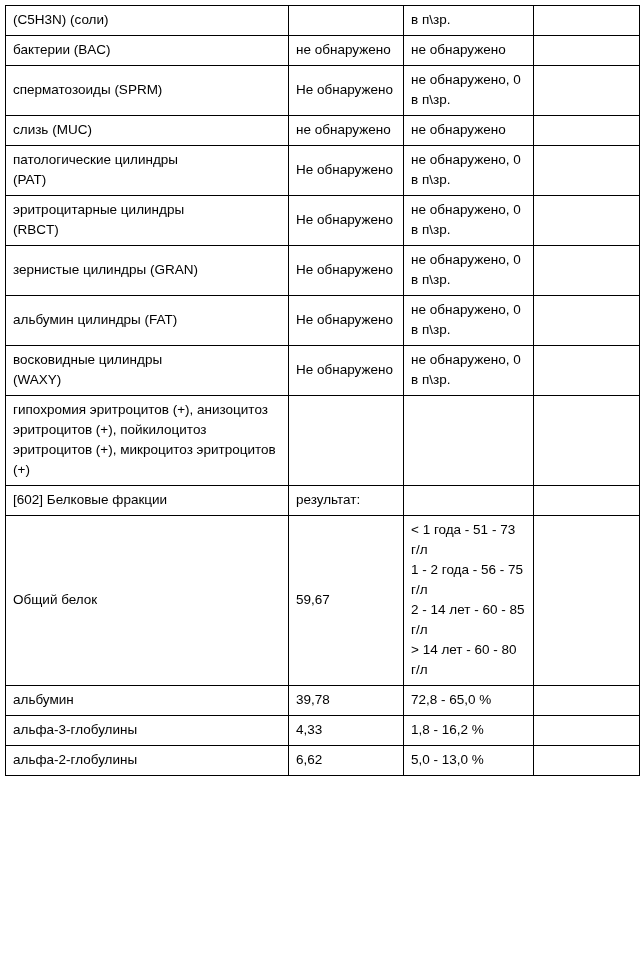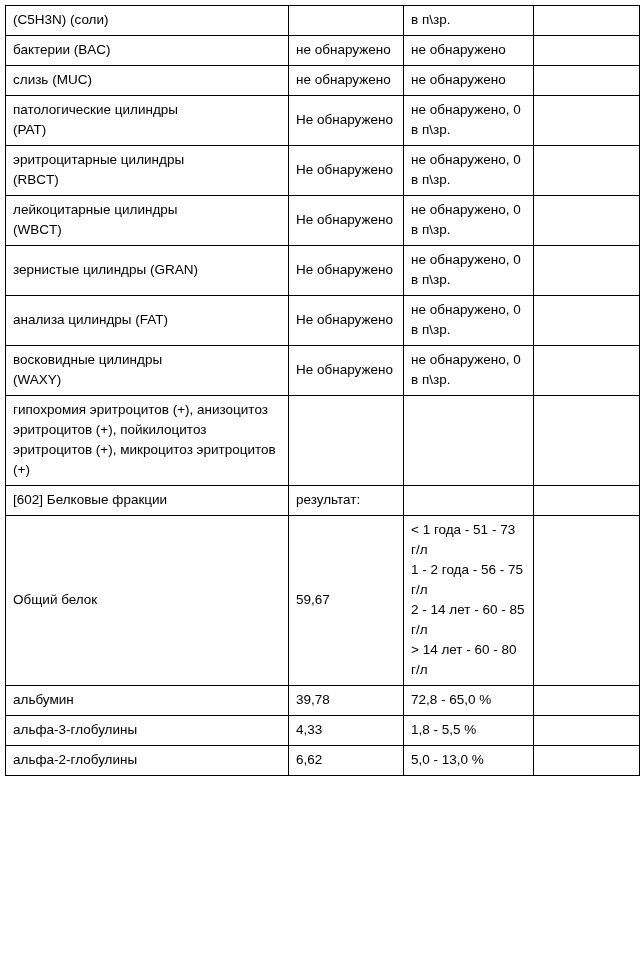--- a/index.html
+++ b/index.html
@@ -56,20 +56,27 @@
     <td>в п\зр.</td>
     <td></td>
   </tr>
         <tr>
     <td>бактерии (BAC)</td>
     <td>не обнаружено</td>
     <td>не обнаружено</td>
     <td></td>
   </tr>
         <tr>
+    <td>сперматозоиды (SPRM)</td>
+    <td>Не обнаружено</td>
+    <td>не обнаружено, 0
+в п\зр.</td>
+    <td></td>
+  </tr>
+        <tr>
     <td>слизь (MUC)</td>
     <td>не обнаружено</td>
     <td>не обнаружено</td>
     <td></td>
   </tr>
         <tr>
     <td>патологические цилиндры
 (PAT)</td>
     <td>Не обнаружено</td>
     <td>не обнаружено, 0
@@ -78,36 +85,28 @@
   </tr>
         <tr>
     <td>эритроцитарные цилиндры
 (RBCT)</td>
     <td>Не обнаружено</td>
     <td>не обнаружено, 0
 в п\зр.</td>
     <td></td>
   </tr>
         <tr>
-    <td>лейкоцитарные цилиндры
-(WBCT)</td>
-    <td>Не обнаружено</td>
-    <td>не обнаружено, 0
-в п\зр.</td>
-    <td></td>
-  </tr>
-        <tr>
     <td>зернистые цилиндры (GRAN)</td>
     <td>Не обнаружено</td>
     <td>не обнаружено, 0
 в п\зр.</td>
     <td></td>
   </tr>
         <tr>
-    <td>анализа цилиндры (FAT)</td>
+    <td>альбумин цилиндры (FAT)</td>
     <td>Не обнаружено</td>
     <td>не обнаружено, 0
 в п\зр.</td>
     <td></td>
   </tr>
         <tr>
     <td>восковидные цилиндры
 (WAXY)</td>
     <td>Не обнаружено</td>
     <td>не обнаружено, 0
@@ -144,21 +143,21 @@
   </tr>
         <tr>
     <td>альбумин</td>
     <td>39,78</td>
     <td>72,8 - 65,0 %</td>
     <td></td>
   </tr>
         <tr>
     <td>альфа-3-глобулины</td>
     <td>4,33</td>
-    <td>1,8 - 5,5 %</td>
+    <td>1,8 - 16,2 %</td>
     <td></td>
   </tr>
         <tr>
     <td>альфа-2-глобулины</td>
     <td>6,62</td>
     <td>5,0 - 13,0 %</td>
     <td></td>
   </tr>
       </tbody>
   </table>

